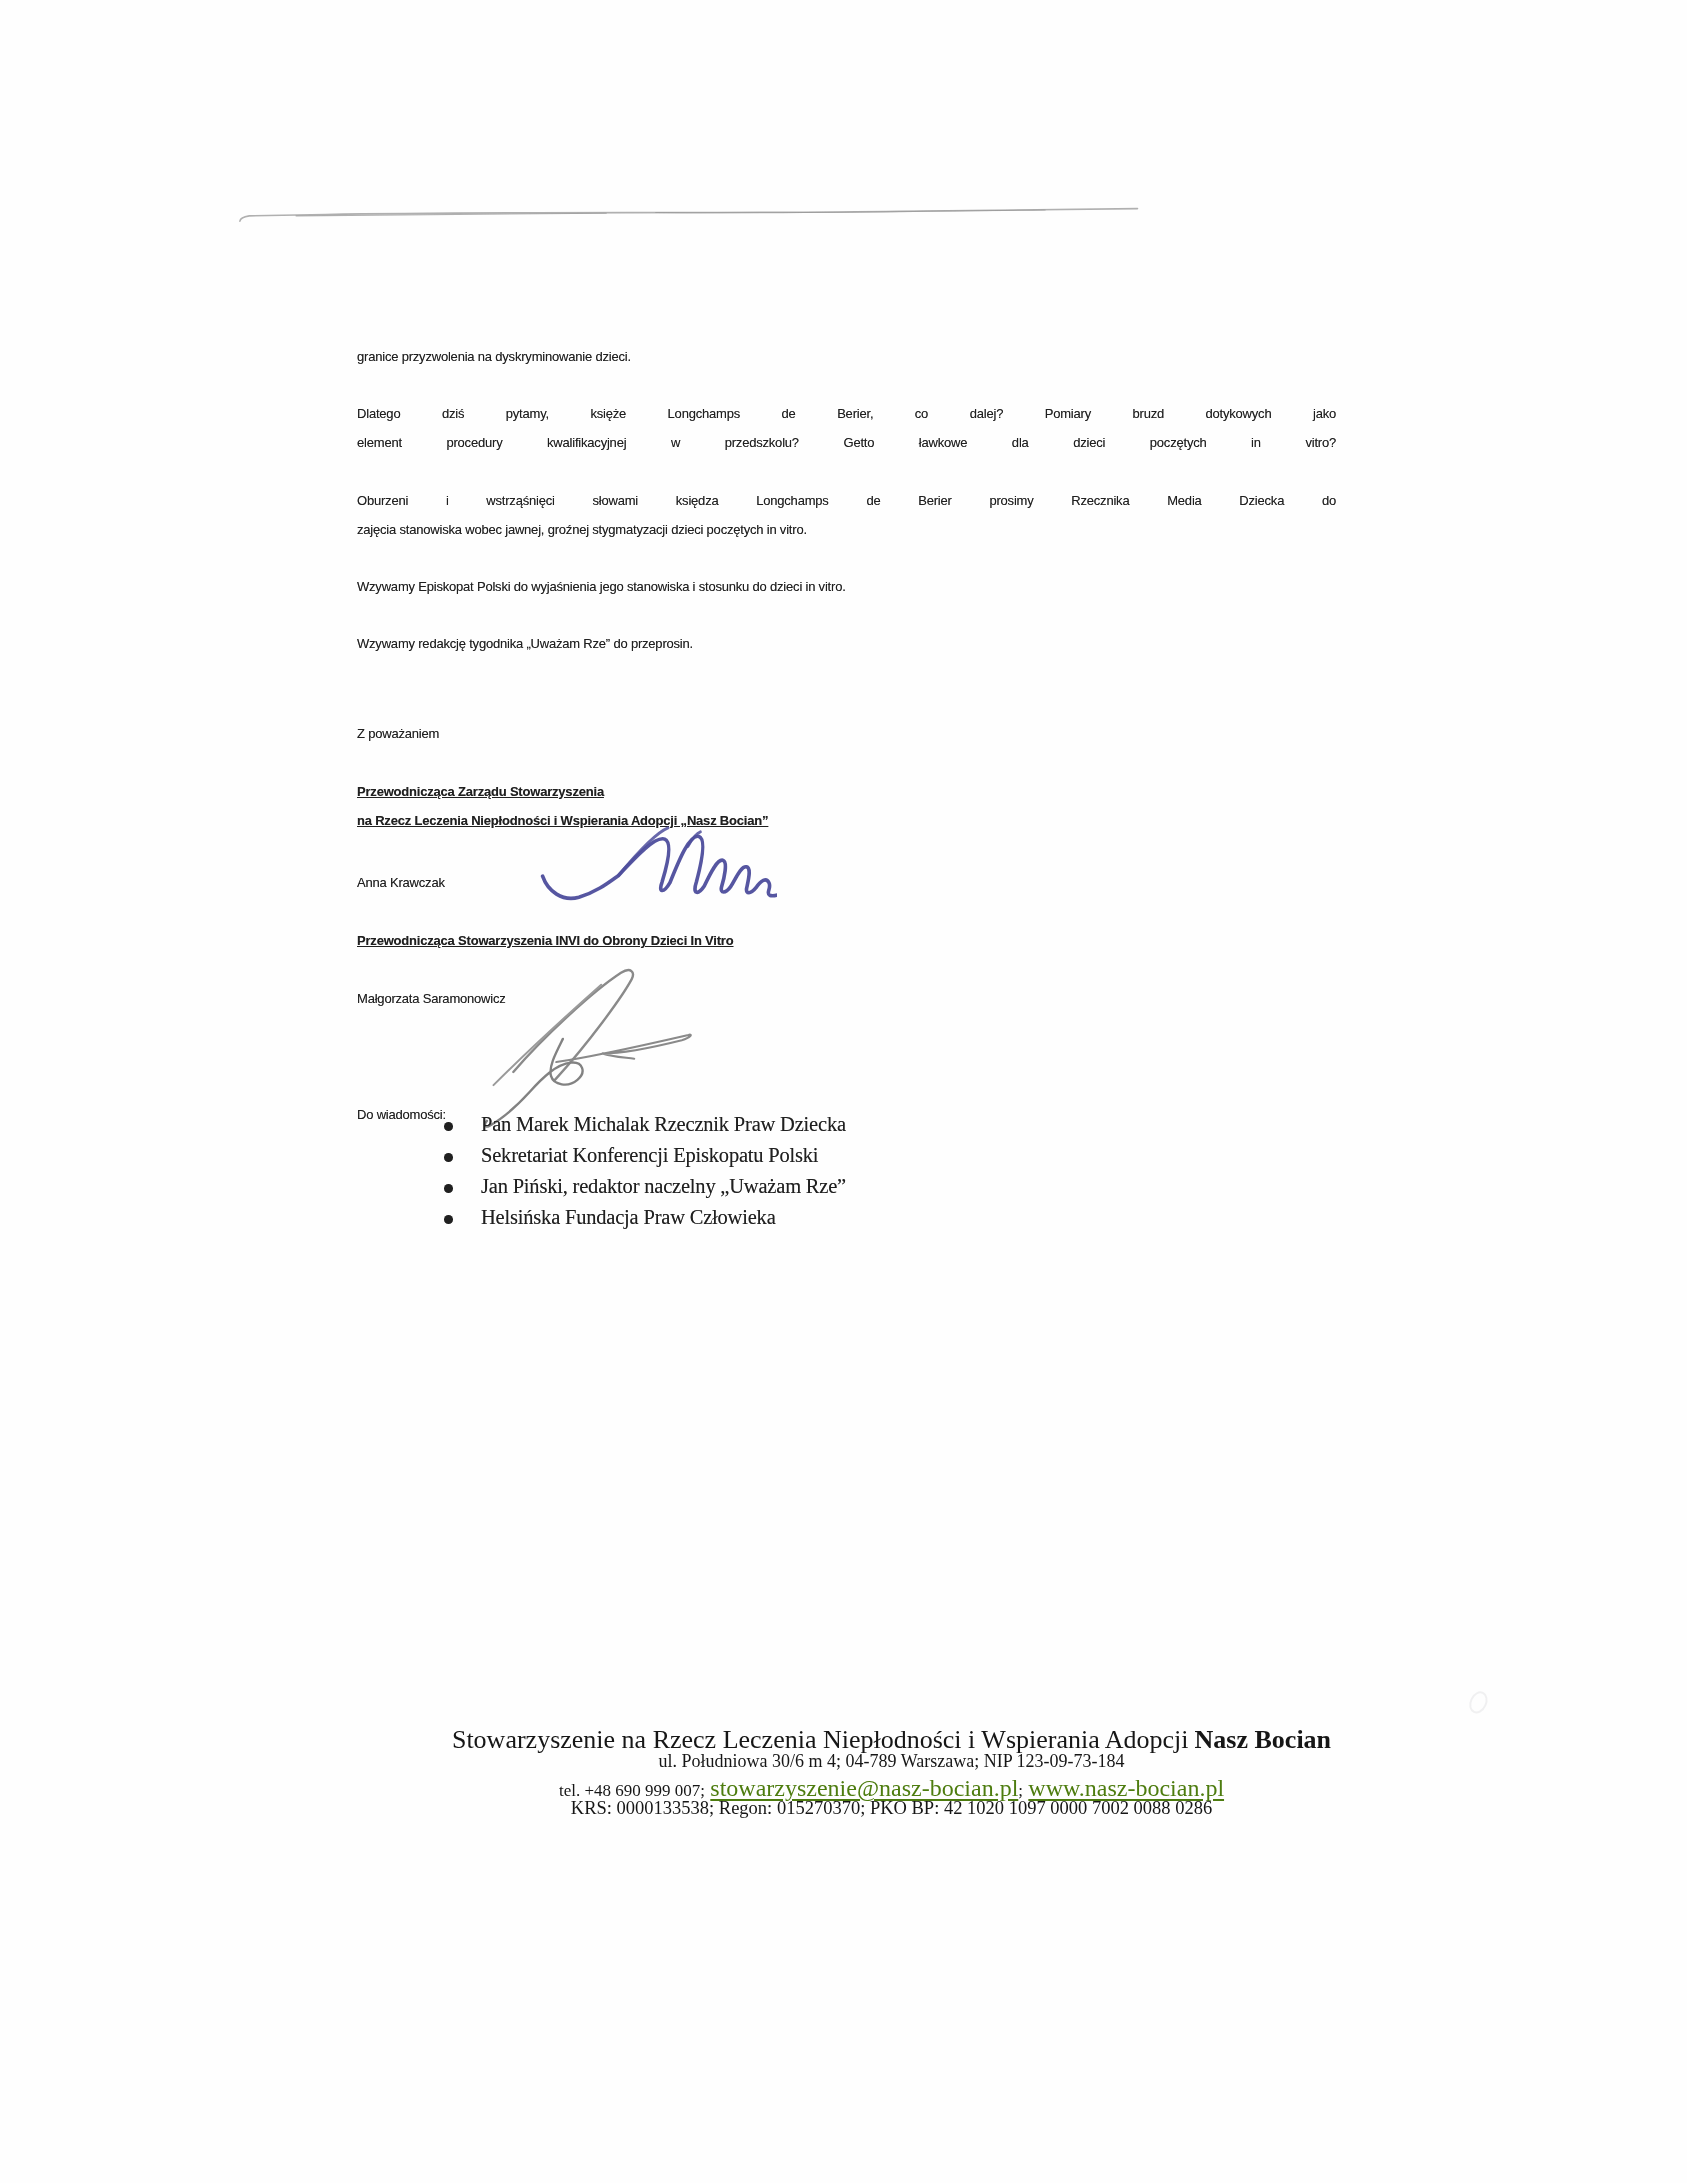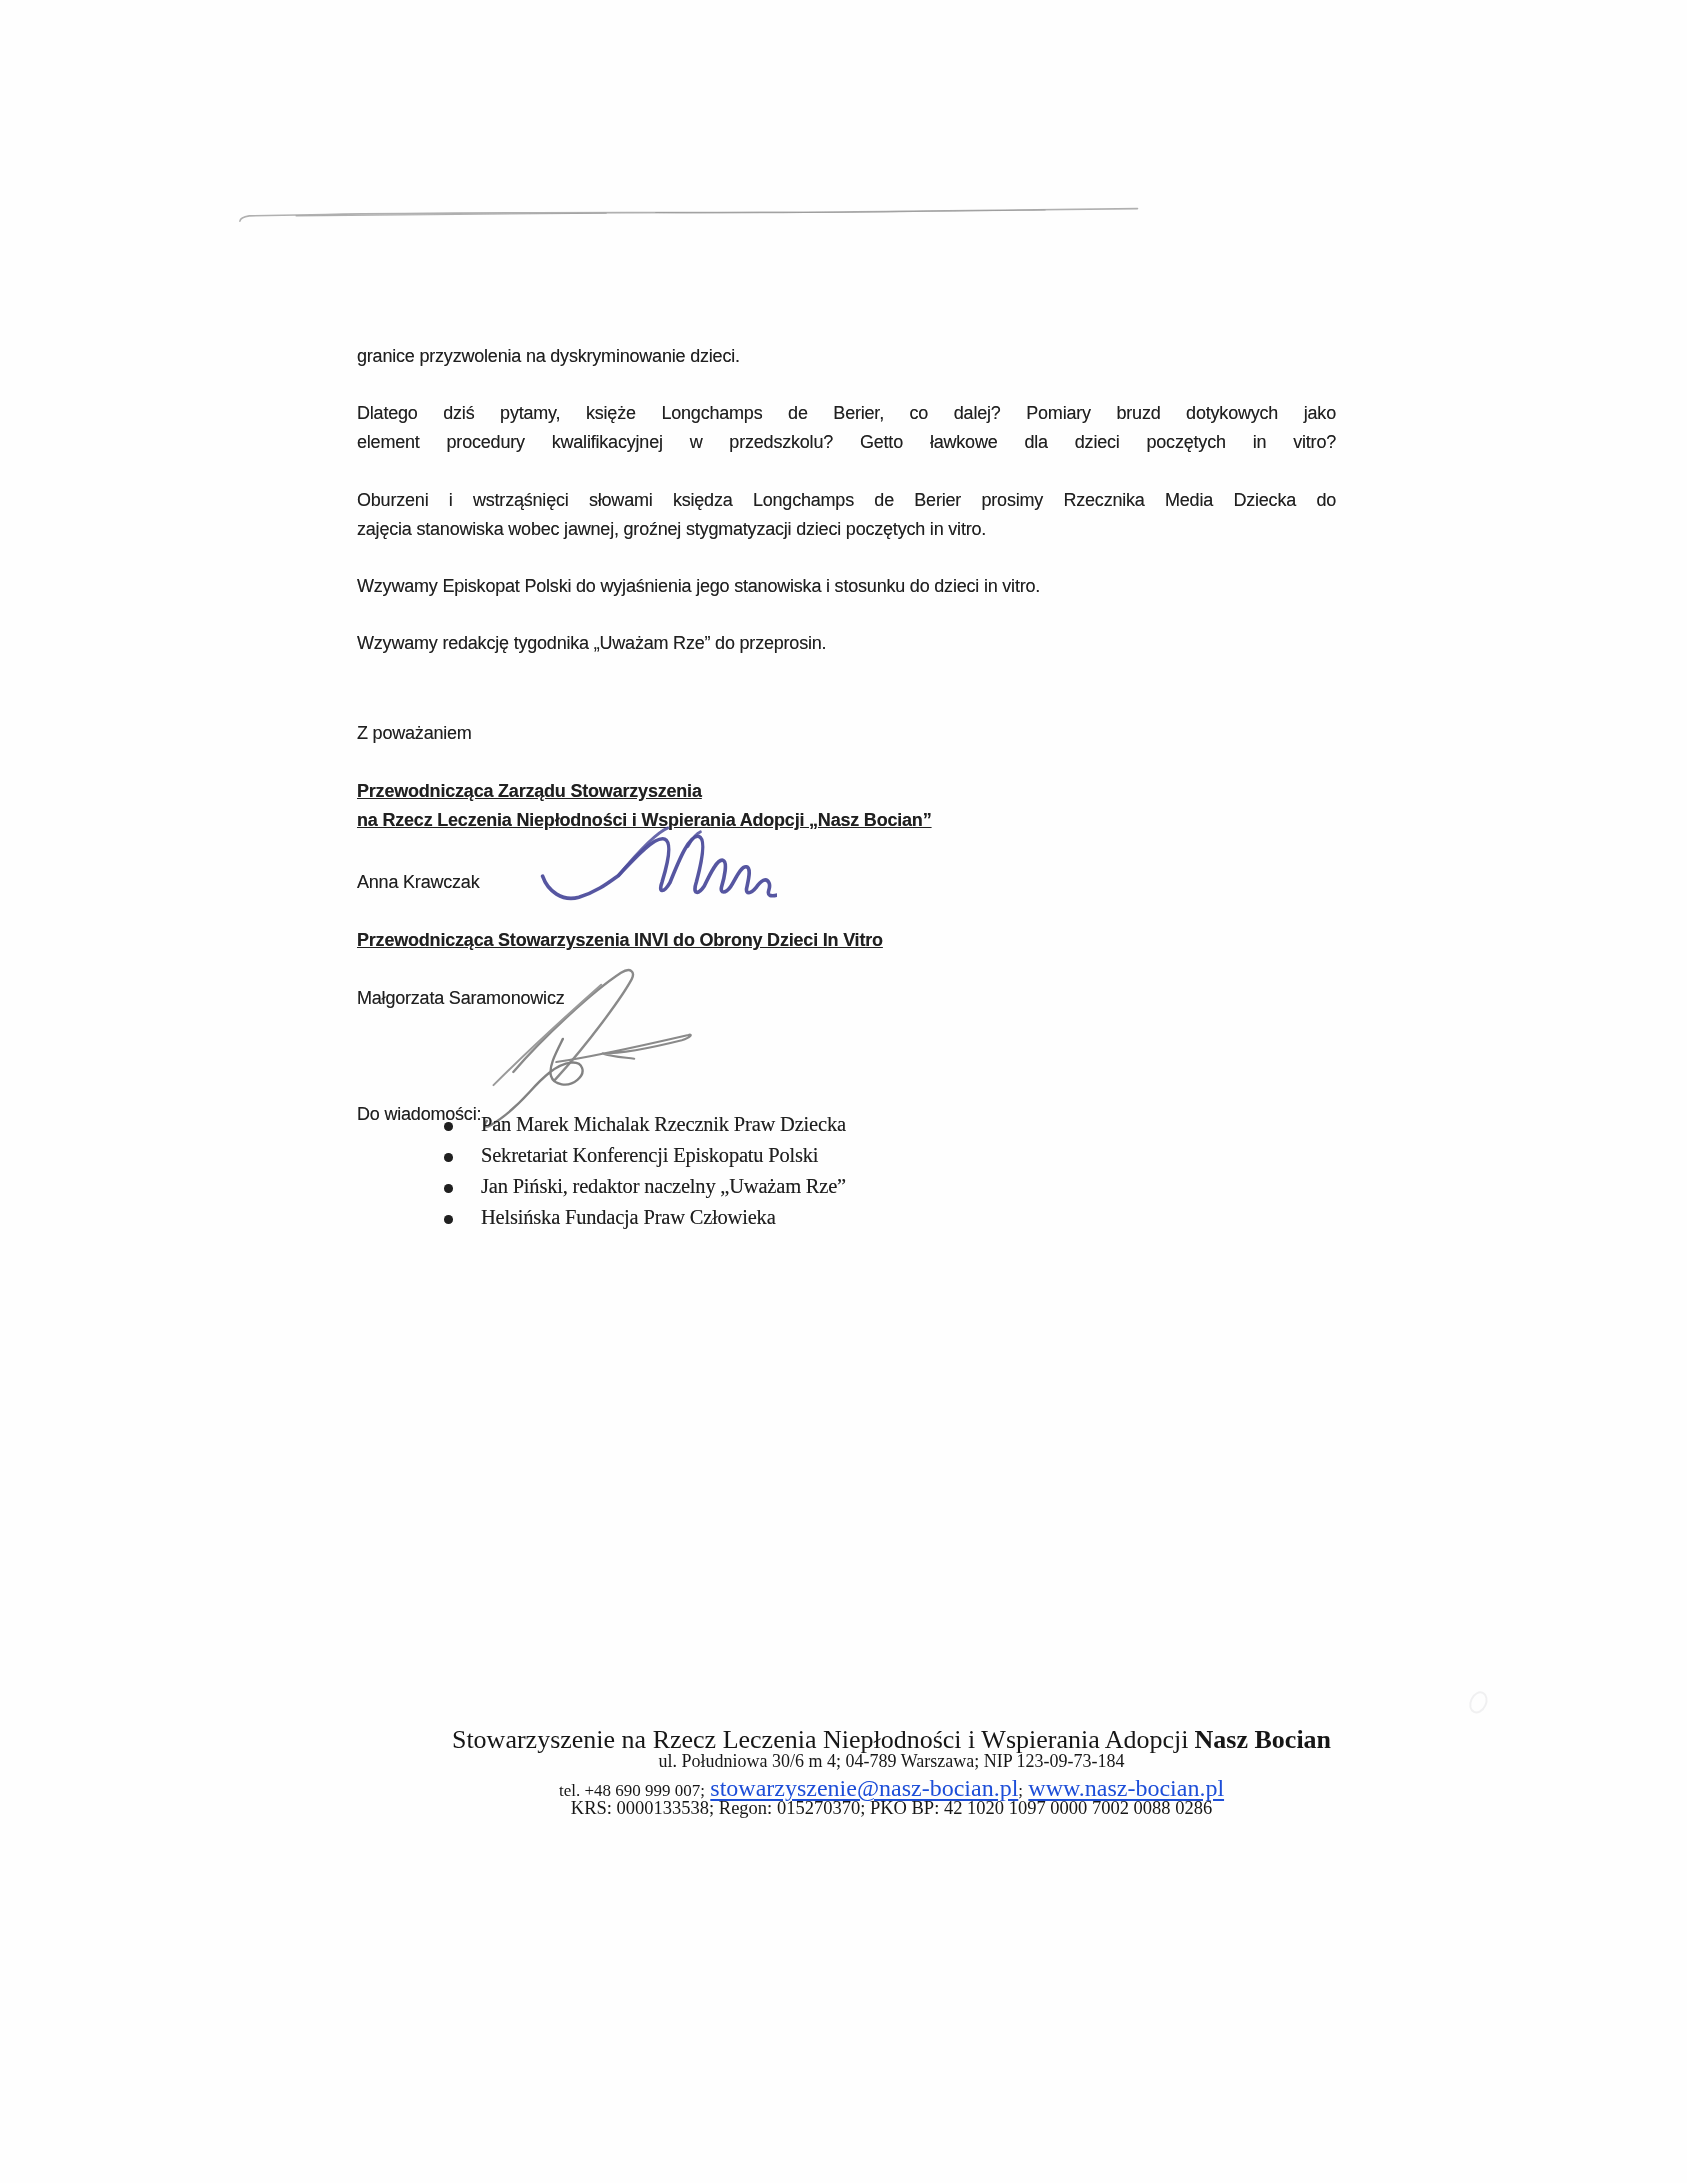--- a/index.html
+++ b/index.html
@@ -3,21 +3,21 @@
 <meta charset="utf-8">
 <style>
   html,body{margin:0;padding:0;background:#ffffff;}
   .page{
     position:relative;width:1687px;height:2183px;background:#fefefe;overflow:hidden;
     font-family:"Liberation Sans","DejaVu Sans",sans-serif;color:#202020;
   }
   
   .bline{
     position:absolute;left:357px;width:979px;height:29px;line-height:29px;
-    font-size:18px;letter-spacing:-0.2px;white-space:nowrap;
+    font-size:13px;letter-spacing:-0.2px;white-space:nowrap;
     text-shadow:0 0 0.5px rgba(32,32,32,0.45);
   }
   .just{white-space:normal;text-align:justify;text-align-last:justify;}
   .bold{font-weight:bold;text-decoration:underline;}
   
   .cc-row{position:relative;height:31px;line-height:31px;}
   .cc-dot{
     position:absolute;left:87px;top:13.2px;width:8.6px;height:8.6px;border-radius:50%;
     background:#202020;font-size:0;line-height:0;color:transparent;overflow:hidden;
   }
@@ -29,21 +29,21 @@
   
   .footer-line{
     position:absolute;left:230px;width:1323px;text-align:center;
     font-family:"Liberation Serif","DejaVu Serif",serif;color:#161616;white-space:nowrap;
   }
   .f1{top:1729px;font-size:26px;line-height:22.5px;}
   .f1-bold{font-weight:bold;margin-left:6px;}
   .f2{top:1751px;font-size:18px;line-height:20px;}
   .f3{top:1775px;font-size:17px;line-height:26.5px;}
   .f4{top:1798px;font-size:18.5px;line-height:21px;}
-  .flink{font-size:24px;color:#1d4ed8;text-decoration:underline;text-underline-offset:2.6px;cursor:pointer;}
+  .flink{font-size:24px;color:#4d7c0f;text-decoration:underline;text-underline-offset:2.6px;cursor:pointer;}
   .fsp{margin-left:5.3px;}
   .sig-svg{position:absolute;}
   .smudge{
     position:absolute;left:1470px;top:1691px;width:13.2px;height:18.5px;border-radius:50%;
     border:2px solid #9a9aa2;opacity:0.14;transform:rotate(25deg);
   }
 </style>
 </head>
 <body>
 

